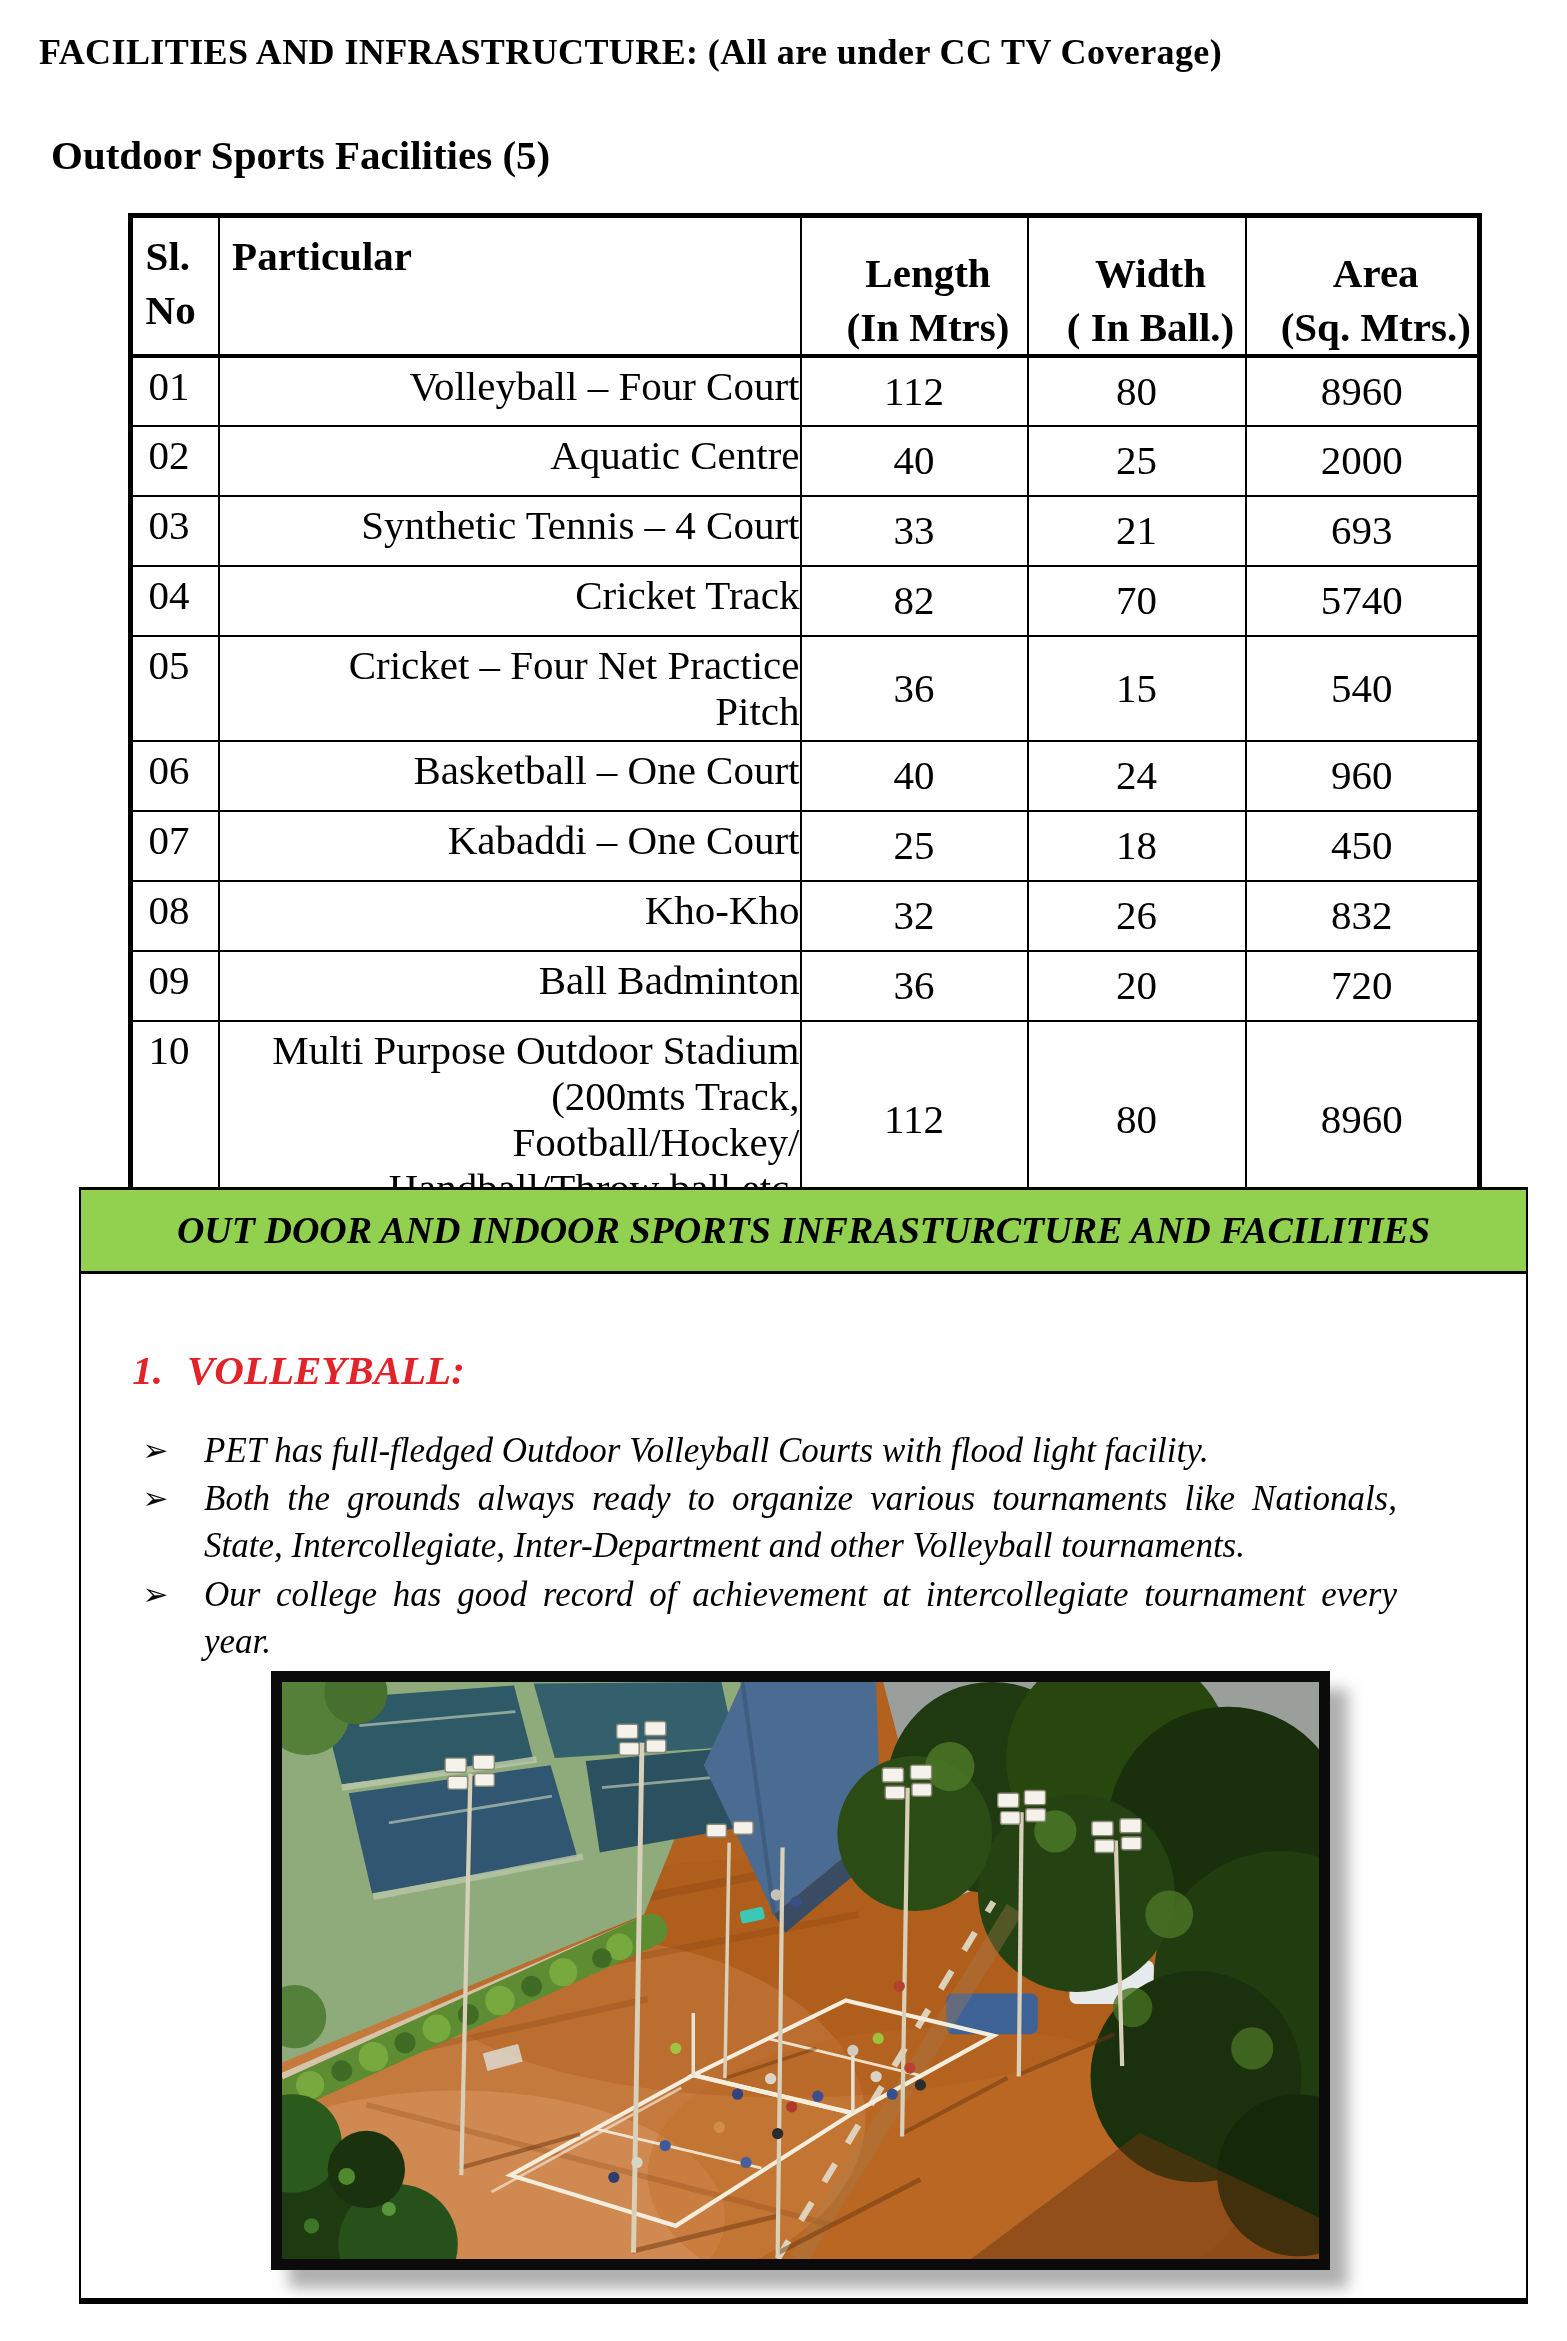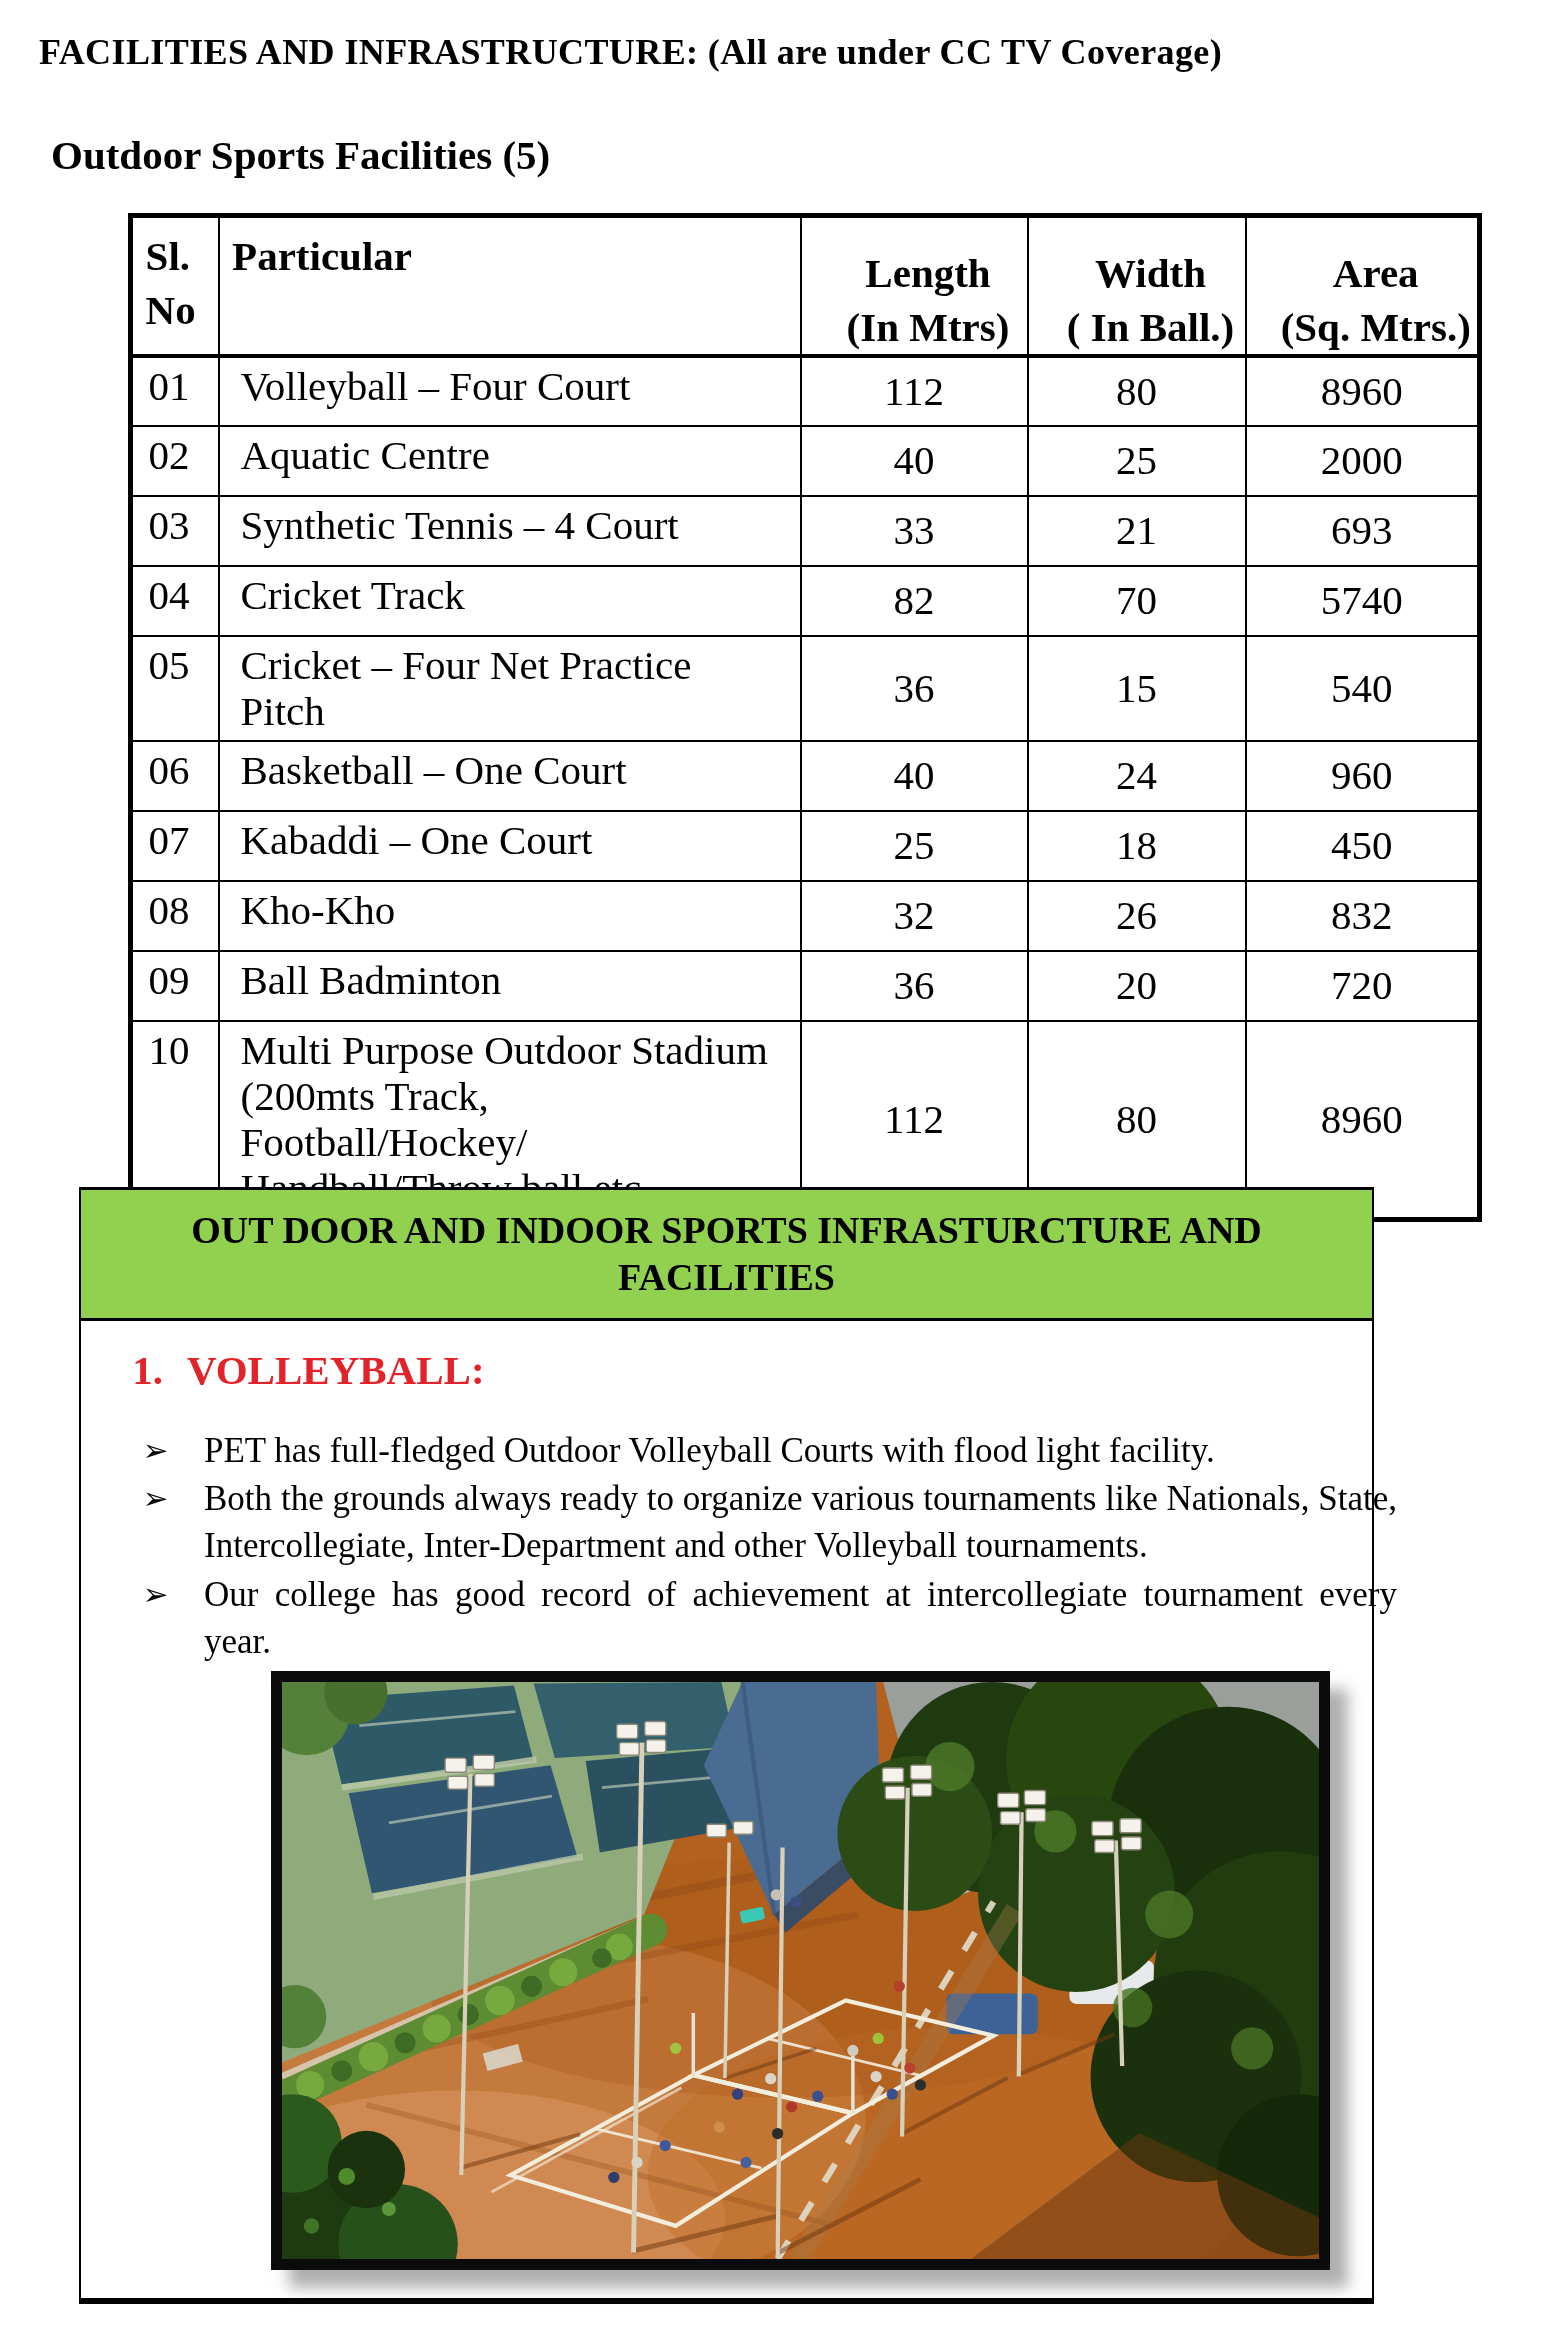--- a/index.html
+++ b/index.html
@@ -32,29 +32,30 @@
   .facilities thead tr { height:140px; }
   .facilities thead th {
     font-weight:bold; white-space:pre-line; line-height:1.32;
     border-bottom:4.2px solid #000;
   }
   th.h-sl, th.h-part { vertical-align:top; text-align:left; padding:11.2px 0 0 12.6px; }
   th.h-num { vertical-align:middle; text-align:center; padding-top:28px;padding-left:28px; }
   .facilities tbody tr { height:70px; }
   .facilities td { line-height:1.12; padding:5.6px 0; }
   td.c-no   { vertical-align:top; text-align:left; padding-left:15.4px; }
-  td.c-part { vertical-align:top; text-align:left; padding-left:21px; white-space:pre-line; }
+  td.c-part { vertical-align:top; text-align:right; padding-left:21px; white-space:pre-line; }
   td.c-num  { vertical-align:middle; text-align:center; }
 
   
   .section-box {
     position:absolute; left:79px; top:1187px;
-    width:1295px; height:1117px;
+    width:1449px; height:1117px;
     border-left:2.8px solid #000; border-right:2.8px solid #000; border-bottom:6.3px solid #000;
     background:#fff;
+    font-style:italic;
   }
   .banner {
     width:100%; border-top:3.5px solid #000; border-bottom:3.5px solid #000;
     background:#92d050;
     text-align:center; font-weight:bold; font-size:38px; line-height:47px;
     padding:17px 84px;
   }
   .volley-heading {
     position:absolute; left:11.2px; top:159px;
     font-size:41px; font-weight:bold; color:#e3232a; white-space:nowrap;

